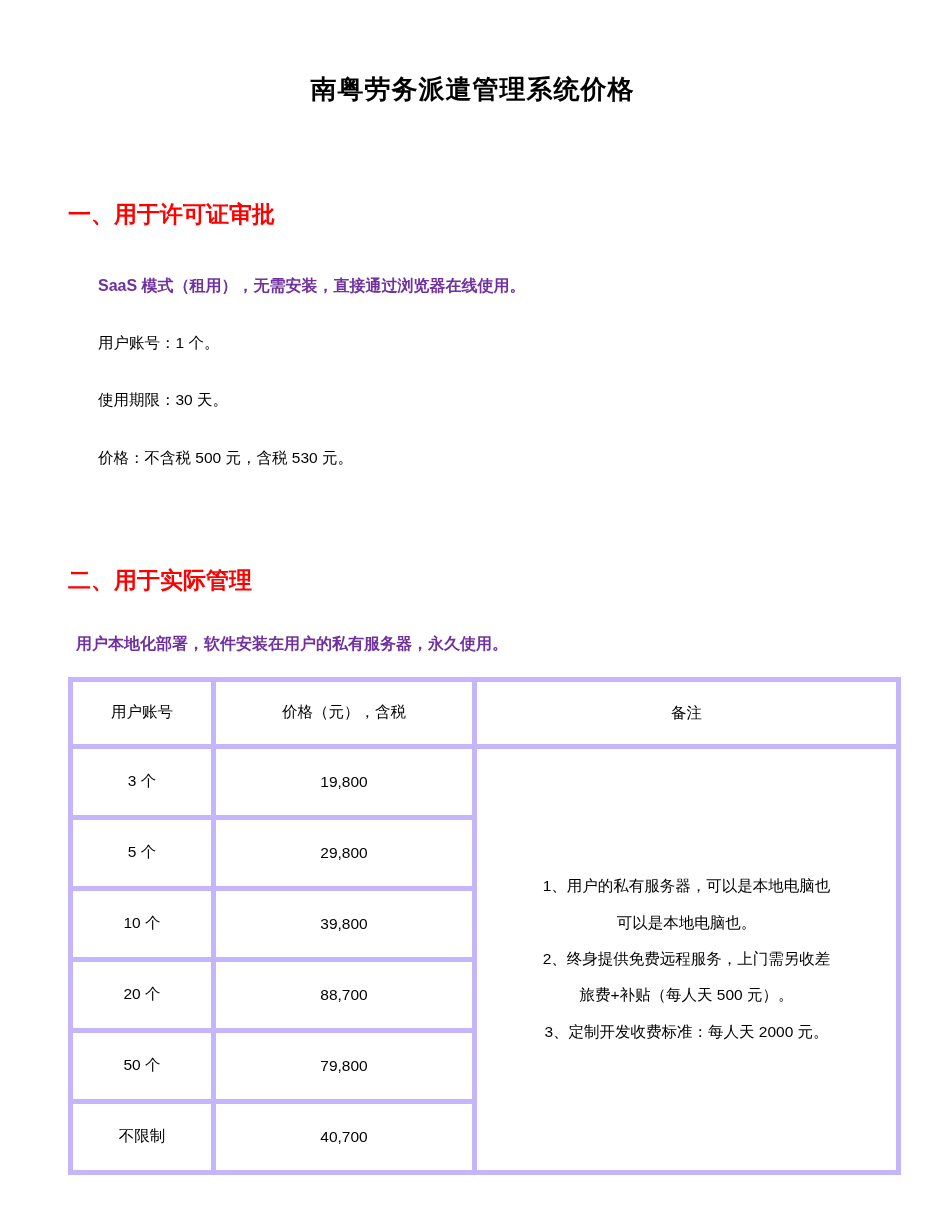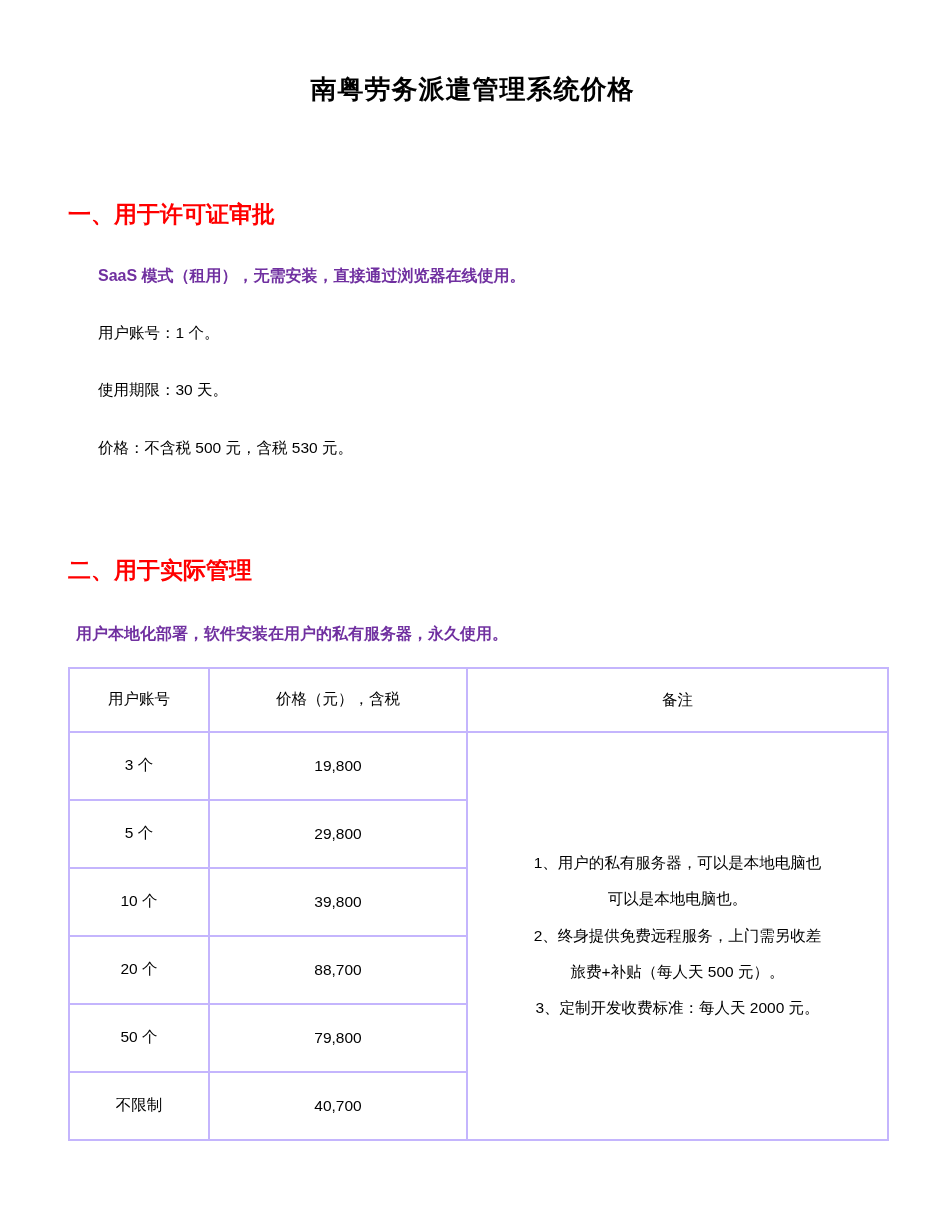--- a/index.html
+++ b/index.html
@@ -40,21 +40,21 @@
   }
   .sec2-heading {
     margin-top: 96px;
   }
   .subheading {
     font-size: 16px;
     font-weight: bold;
     color: #7030a0;
   }
   .sec1-sub {
-    margin-top: 36px;
+    margin-top: 46px;
     margin-left: 30px;
   }
   .sec2-sub {
     margin-top: 38px;
     margin-left: 8px;
   }
   .para {
     font-size: 15.5px;
     color: #000000;
     margin-left: 30px;
@@ -62,21 +62,21 @@
     line-height: 1.5;
   }
   table.price-table {
     border-collapse: collapse;
     width: 813px;
     margin-top: 22px;
     margin-left: 0px;
     table-layout: fixed;
   }
   table.price-table td {
-    border: 2px solid #c4b5fd;
+    border: 5px solid #c4b5fd;
     text-align: center;
     font-size: 15.5px;
     color: #000000;
     padding: 0;
   }
   td.col-account { width: 138px; height: 62px; }
   td.col-price { width: 256px; height: 62px; }
   td.col-remark {
     width: 419px;
     text-align: left;

